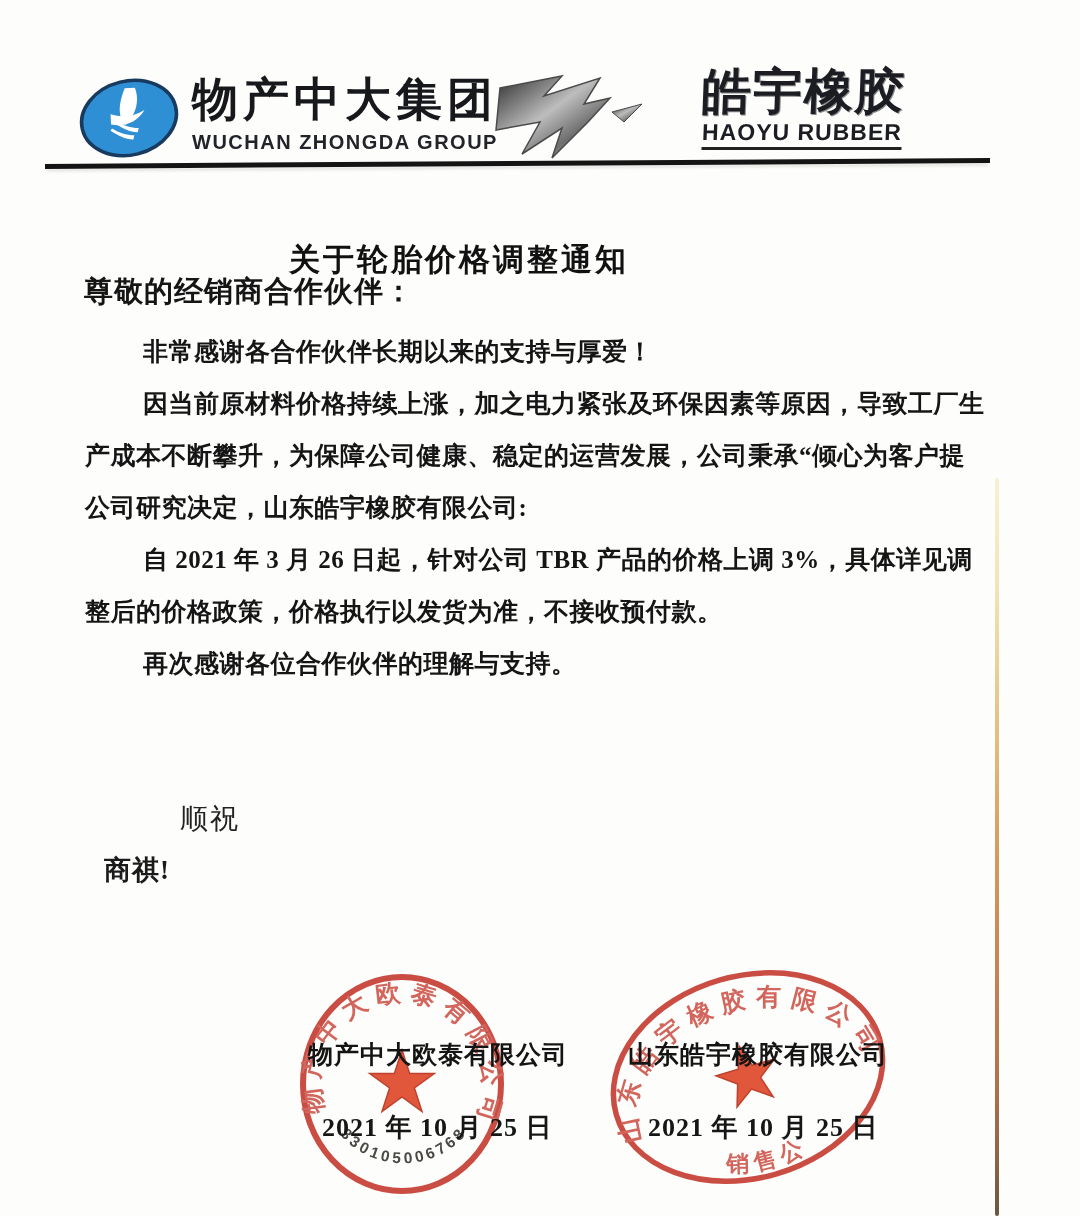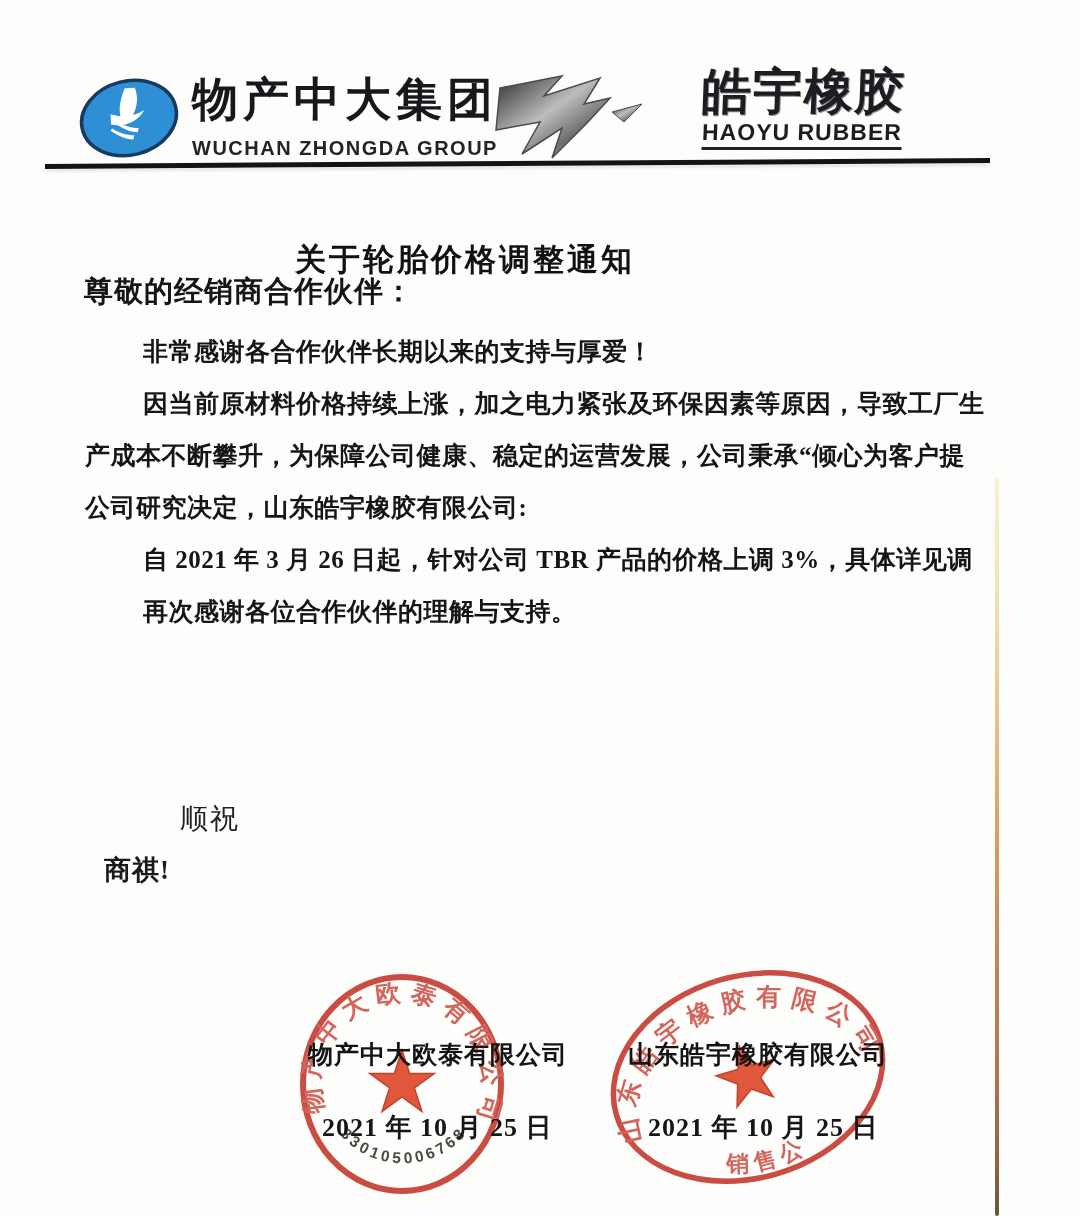--- a/index.html
+++ b/index.html
@@ -15,21 +15,21 @@
   .logo-left-icon{position:absolute;left:72px;top:72px;}
   .logo-left-text{position:absolute;left:192px;top:74px;width:330px;}
   .logo-left-cn{
     font-family:"DejaVu Sans", sans-serif;
     font-size:46px;font-weight:700;letter-spacing:5px;color:#17181c;
     white-space:nowrap;line-height:1.1;
   }
   .logo-left-en{
     font-family:"Liberation Sans", sans-serif;
     font-size:20px;font-weight:600;letter-spacing:1.5px;color:#23242a;
-    white-space:nowrap;margin-top:12px;
+    white-space:nowrap;margin-top:6px;
   }
   .logo-right-icon{position:absolute;left:492px;top:70px;}
   .logo-right-text{position:absolute;left:702px;top:66px;width:260px;}
   .logo-right-cn{
     font-family:"DejaVu Sans", sans-serif;
     font-size:49px;font-weight:900;letter-spacing:2px;color:#1c1d22;
     white-space:nowrap;line-height:1.05;transform:skewX(-2deg);
     text-shadow:1px 1px 0 #8a8a8a;
   }
   .logo-right-en{
@@ -40,21 +40,21 @@
   }
   .header-rule{
     position:absolute;left:45px;top:161px;width:945px;height:5px;
     background:#141414;transform:rotate(-0.35deg);
     box-shadow:0 4px 3px -2px rgba(60,60,60,.35);
   }
 
   
   .letter-title{
     position:absolute;left:0;top:218px;width:918px;text-align:center;
-    font-size:31px;font-weight:700;letter-spacing:3px;color:#111;margin-left:6px;
+    font-size:31px;font-weight:700;letter-spacing:3px;color:#111;
   }
   .salutation{
     position:absolute;left:84px;top:272px;
     font-size:29px;font-weight:700;letter-spacing:1px;color:#151515;
     white-space:nowrap;
   }
   .body-lines{
     position:absolute;left:85px;top:326px;width:880px;
     font-size:25px;color:#151515;
   }
@@ -138,20 +138,21 @@
     <h1 class="letter-title">关于轮胎价格调整通知</h1>
 
     <div class="salutation">尊敬的经销商合作伙伴：</div>
 
     <div class="body-lines">
       <div class="line indent">非常感谢各合作伙伴长期以来的支持与厚爱！</div>
       <div class="line indent">因当前原材料价格持续上涨，加之电力紧张及环保因素等原因，导致工厂生</div>
       <div class="line">产成本不断攀升，为保障公司健康、稳定的运营发展，公司秉承“倾心为客户提</div>
       <div class="line">公司研究决定，山东皓宇橡胶有限公司:</div>
       <div class="line indent">自 2021 年 3 月 26 日起，针对公司 TBR 产品的价格上调 3%，具体详见调</div>
+      <div class="line">整后的价格政策，价格执行以发货为准，不接收预付款。</div>
       <div class="line indent">再次感谢各位合作伙伴的理解与支持。</div>
     </div>
 
     <div class="closing-wish">顺祝</div>
     <div class="closing-greeting">商祺!</div>
   </main>
 
   <section>
 
     <svg class="seal" style="left:295px;top:972px;" width="218" height="228" viewBox="0 0 218 228">

